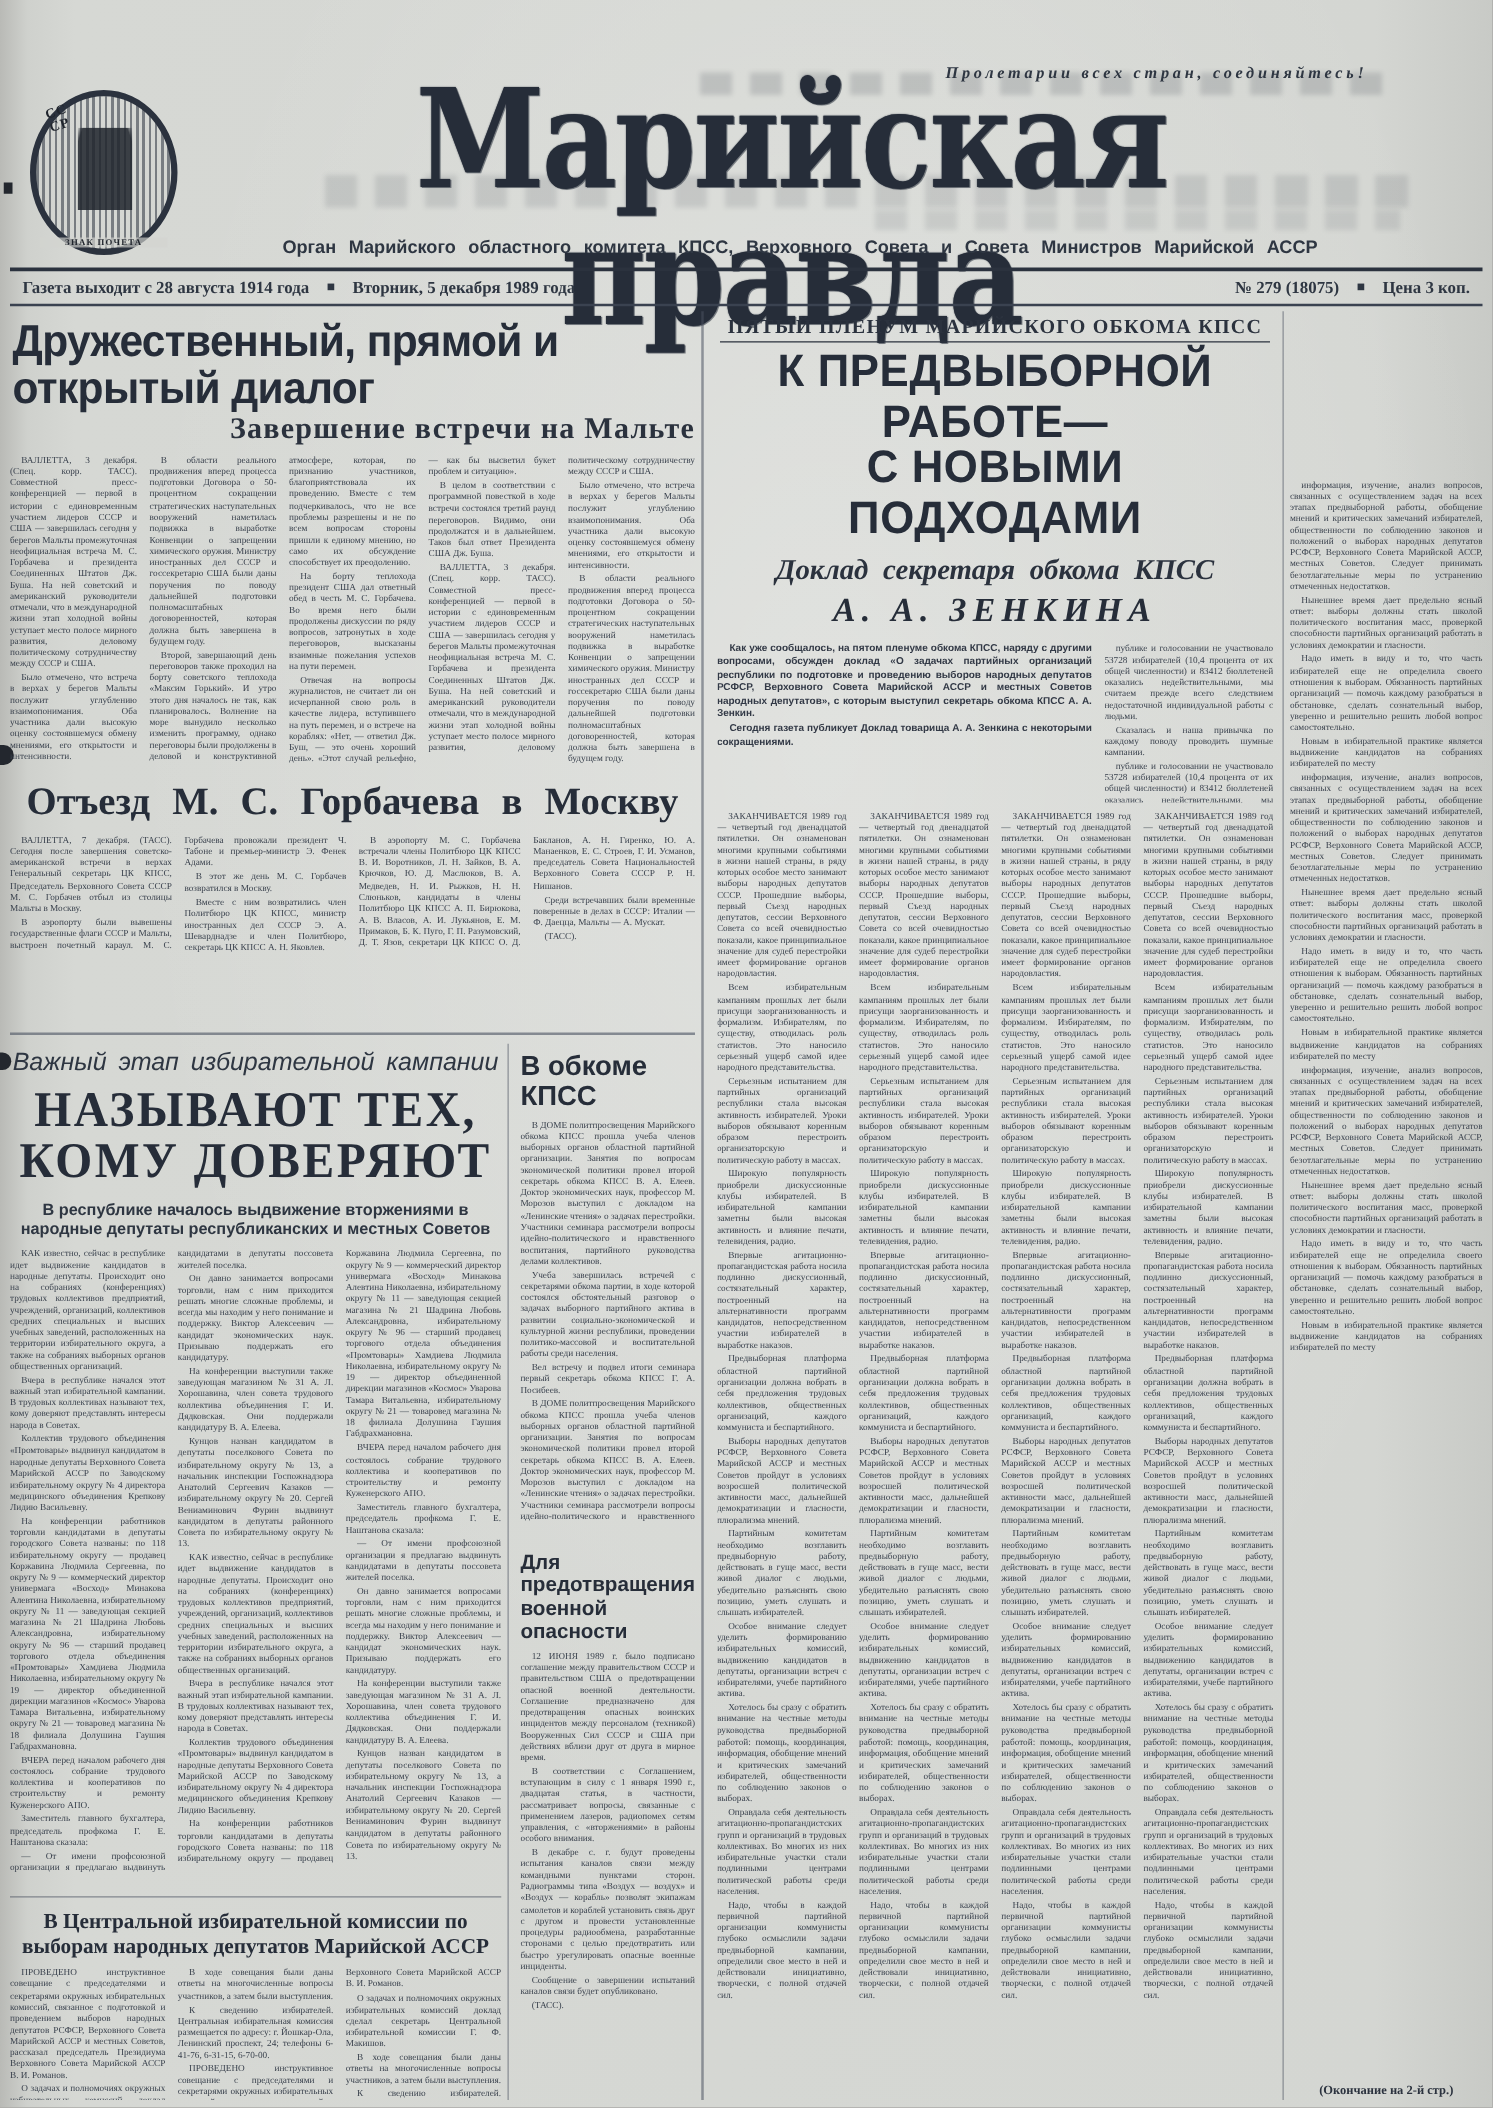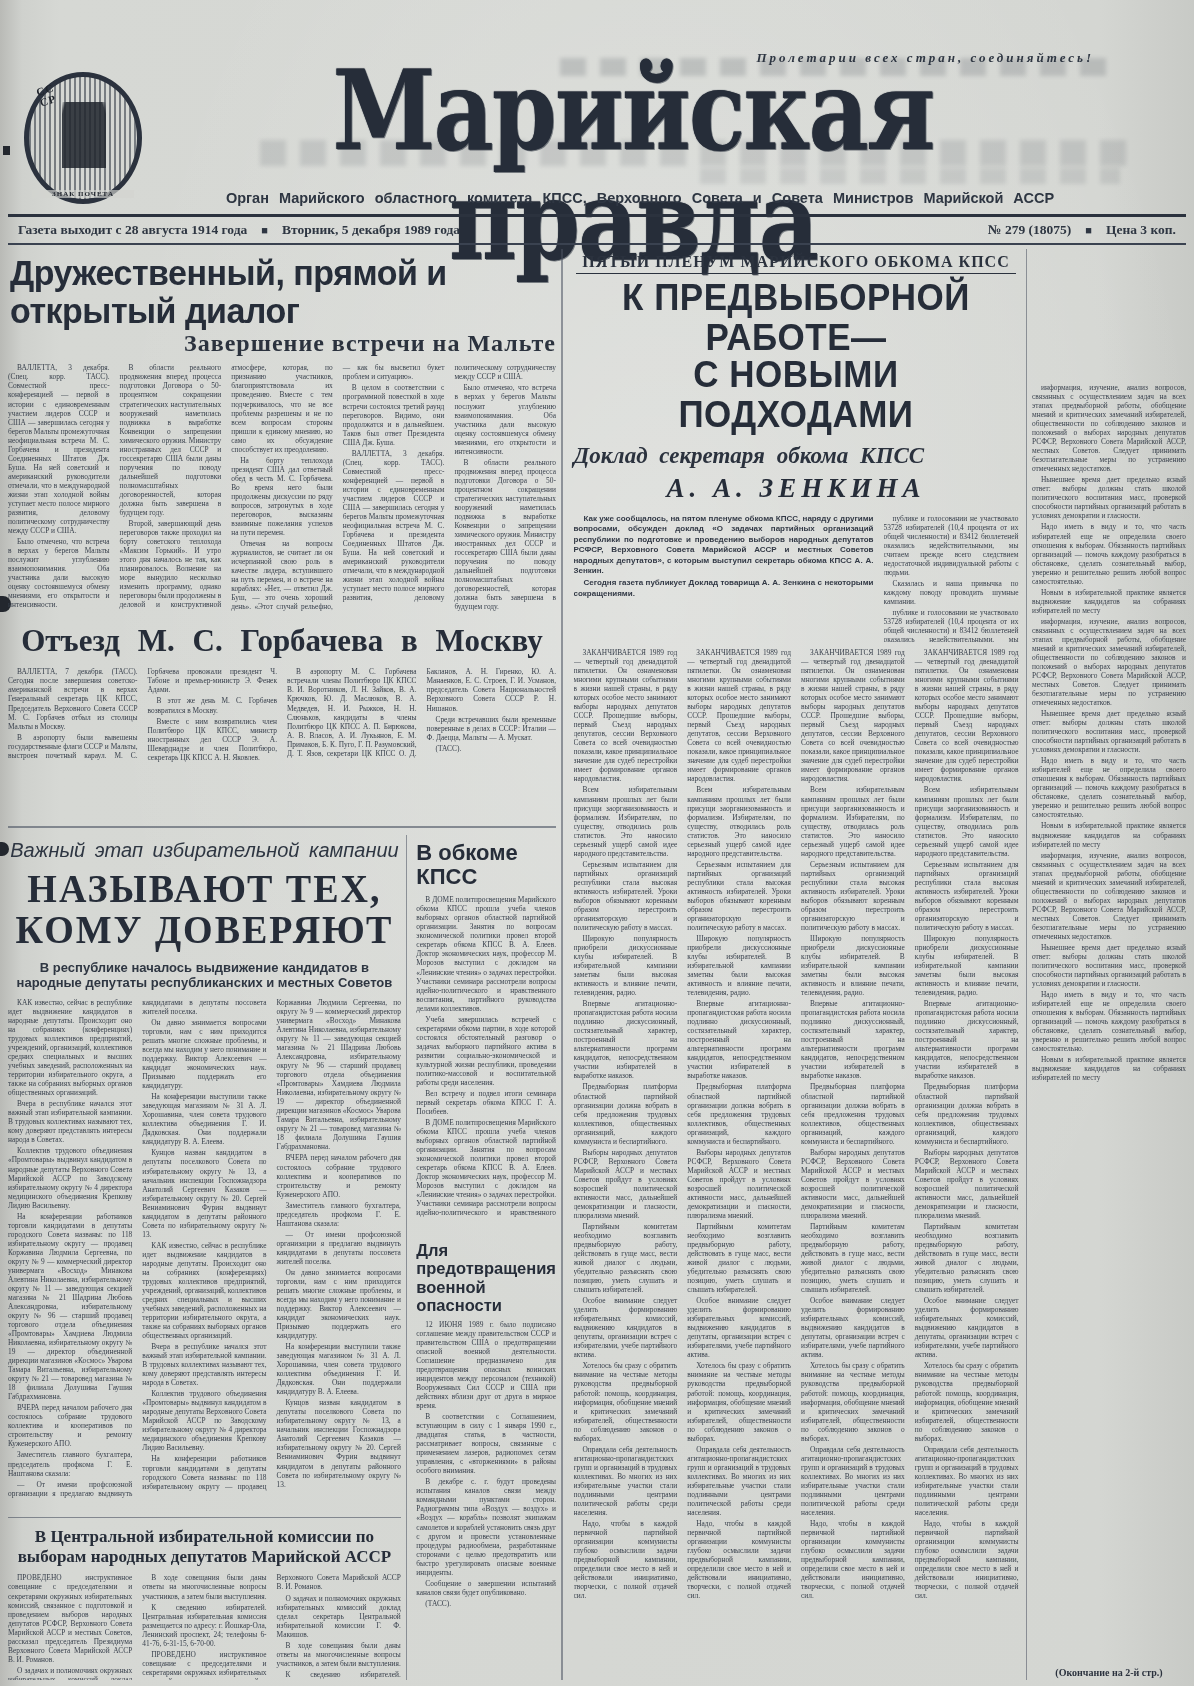--- a/index.html
+++ b/index.html
@@ -71,21 +71,21 @@
   .h-obkom{font-size:22px;margin:6px 0 6px 0;}
   .obkom-body{height:338px;}
   .h-mil{font-size:16.5px;margin:8px 0 6px 0;}
   .mil-body{flex:1;}
   .side .btxt{column-count:1;}
   
   .zen-main{flex:1;display:flex;flex-direction:column;padding:0 2px 0 6px;}
   .zen-kick{text-align:center;margin:4px 0 8px 0;}
   .zen-kick span{font-weight:bold;font-size:16px;letter-spacing:1px;color:#2b323e;border-bottom:1.5px solid #2b323e;padding:0 6px 3px 6px;}
   .zen-h{font-family:"Liberation Sans",sans-serif;font-weight:bold;font-size:35px;text-align:center;line-height:1.1;color:#262d39;letter-spacing:.5px;transform:scaleY(1.04);}
-  .zen-b1{font-style:italic;font-weight:bold;font-size:23px;margin-top:10px;color:#2b323e;word-spacing:6px;}
+  .zen-b1{font-style:italic;font-weight:bold;font-size:23px;text-align:center;margin-top:10px;color:#2b323e;word-spacing:6px;}
   .zen-b2{font-style:italic;font-weight:bold;font-size:27px;text-align:center;margin:4px 0 10px 0;color:#262d39;letter-spacing:5px;}
   .zen-introrow{display:flex;height:128px;overflow:hidden;}
   .zen-intro{width:300px;font-family:"Liberation Sans",sans-serif;font-weight:bold;font-size:8px;line-height:1.3;text-align:justify;color:#323946;overflow:hidden;}
   .zen-intro .bp{text-indent:10px;}
   .zen-introcol{flex:1;margin-left:10px;}
   .zen-body{flex:1;margin-top:6px;}
   .zen-right{width:154px;display:flex;flex-direction:column;}
   .zen-right .filler{height:134px;}
   .zen-right .btxt{flex:1;}
   .contin{font-weight:bold;font-size:10px;text-align:center;padding:4px 0 2px 0;color:#2b323e;}
@@ -161,21 +161,21 @@
       </div>
 
       <div class="divider"></div>
 
       <div class="lower">
 
         <div class="nomin">
           <div class="kicker-it">Важный этап избирательной кампании</div>
           <div class="h-nom">НАЗЫВАЮТ ТЕХ,</div>
           <div class="h-nom">КОМУ ДОВЕРЯЮТ</div>
-          <div class="sh-nom">В республике началось выдвижение кандидатов в народные депутаты республиканских и местных Советов</div>
+          <div class="sh-nom">В республике началось выдвижение вторжениями в народные депутаты республиканских и местных Советов</div>
           <div class="btxt cols3 nom-body">
               <p class="bp">КАК известно, сейчас в республике идет выдвижение кандидатов в народные депутаты. Происходит оно на собраниях (конференциях) трудовых коллективов предприятий, учреждений, организаций, коллективов средних специальных и высших учебных заведений, расположенных на территории избирательного округа, а также на собраниях выборных органов общественных организаций.</p>
               <p class="bp">Вчера в республике начался этот важный этап избирательной кампании. В трудовых коллективах называют тех, кому доверяют представлять интересы народа в Советах.</p>
               <p class="bp">Коллектив трудового объединения «Промтовары» выдвинул кандидатом в народные депутаты Верховного Совета Марийской АССР по Заводскому избирательному округу № 4 директора медицинского объединения Крепкову Лидию Васильевну.</p>
               <p class="bp">На конференции работников торговли кандидатами в депутаты городского Совета названы: по 118 избирательному округу — продавец Коржавина Людмила Сергеевна, по округу № 9 — коммерческий директор универмага «Восход» Минакова Алевтина Николаевна, избирательному округу № 11 — заведующая секцией магазина № 21 Шадрина Любовь Александровна, избирательному округу № 96 — старший продавец торгового отдела объединения «Промтовары» Хамдиева Людмила Николаевна, избирательному округу № 19 — директор объединенной дирекции магазинов «Космос» Уварова Тамара Витальевна, избирательному округу № 21 — товаровед магазина № 18 филиала Долушина Гаушия Габдрахмановна.</p>
               <p class="bp">ВЧЕРА перед началом рабочего дня состоялось собрание трудового коллектива и кооперативов по строительству и ремонту Куженерского АПО.</p>
               <p class="bp">Заместитель главного бухгалтера, председатель профкома Г. Е. Наштанова сказала:</p>
               <p class="bp">— От имени профсоюзной организации я предлагаю выдвинуть кандидатами в депутаты поссовета жителей поселка.</p>
               <p class="bp">Он давно занимается вопросами торговли, нам с ним приходится решать многие сложные проблемы, и всегда мы находим у него понимание и поддержку. Виктор Алексеевич — кандидат экономических наук. Призываю поддержать его кандидатуру.</p>
               <p class="bp">На конференции выступили также заведующая магазином № 31 А. Л. Хорошавина, член совета трудового коллектива объединения Г. И. Дядковская. Они поддержали кандидатуру В. А. Елеева.</p>

